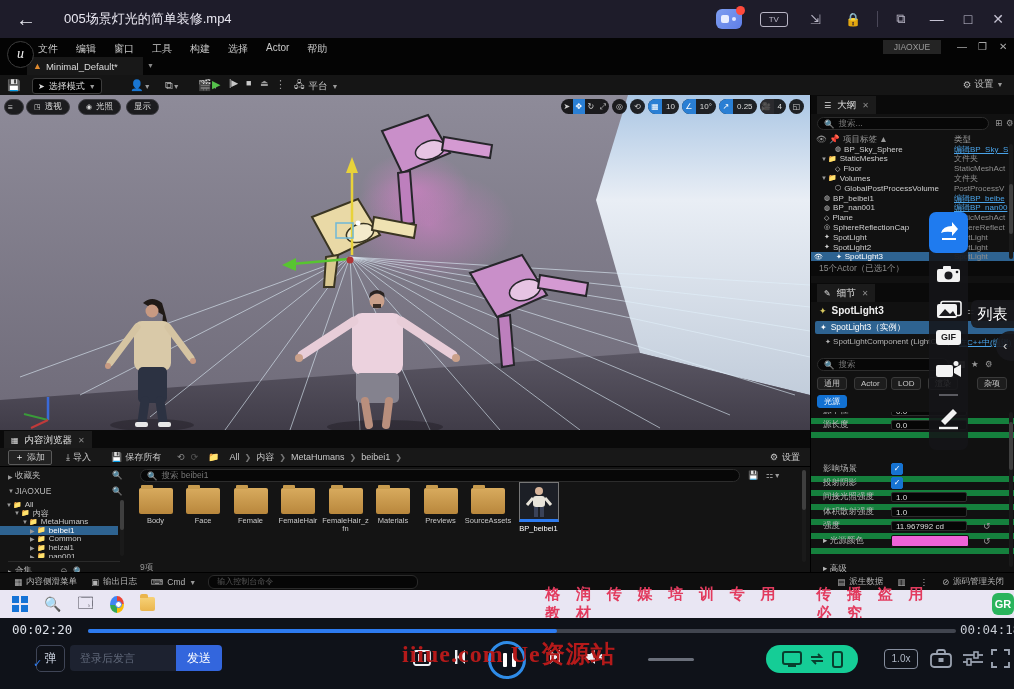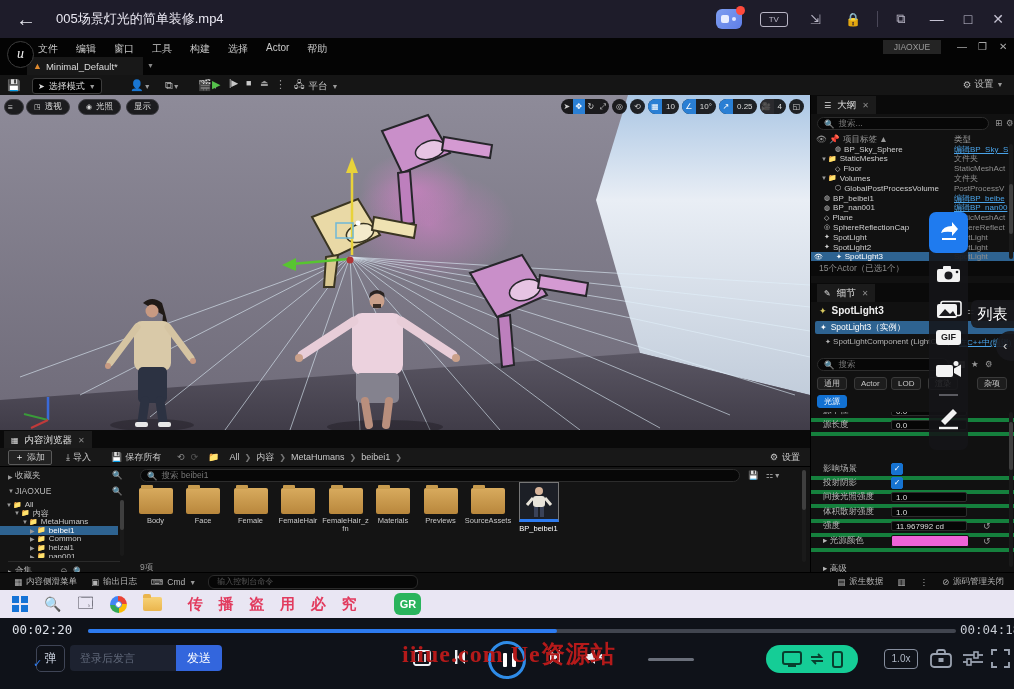--- a/index.html
+++ b/index.html
@@ -4,21 +4,21 @@
 <style>
   html,body{margin:0;padding:0;background:#000;}
   #root{position:relative;width:1014px;height:689px;overflow:hidden;
         font-family:"Liberation Sans","DejaVu Sans",sans-serif;color:#ccc;
         background:#0f1219;-webkit-font-smoothing:antialiased;}
   .abs{position:absolute;}
   .mono{font-family:"DejaVu Sans Mono",monospace;}
   
   #ptb{left:0;top:0;width:1014px;height:38px;background:#1e1c2a;display:flex;align-items:center;}
   #ptb .back{color:#e8e8f0;font-size:20px;margin-left:16px;cursor:pointer;}
-  #ptb .title{color:#e9e7f1;font-size:13px;margin-left:20px;}
+  #ptb .title{color:#e9e7f1;font-size:13px;margin-left:28px;}
   #ptb .spacer{flex:1;}
   .tbico{color:#b9b6c6;font-size:13px;margin:0 9px;width:20px;text-align:center;position:relative;}
   .gamepad{width:26px;height:20px;border-radius:6px;background:linear-gradient(135deg,#7e9df0,#5f7ee8);position:relative;margin:0 9px;}
   .gamepad:after{content:"";position:absolute;right:-3px;top:-3px;width:9px;height:9px;border-radius:50%;background:#ff4a3c;}
   .gamepad .pad{position:absolute;left:5px;top:6px;width:8px;height:8px;background:#e8edff;border-radius:2px;}
   .gamepad .dot{position:absolute;right:6px;top:8px;width:4px;height:4px;background:#dfe6ff;border-radius:50%;}
   .outbox{display:inline-block;border:1.5px solid #b9b6c6;border-radius:3px;font-size:8px;line-height:11px;padding:1px 3px;}
   .winbtn{color:#c5c2d2;font-size:14px;margin:0 10px;}
   .vline{width:1px;height:16px;background:#4a4758;margin:0 4px;}
   #uetitle{left:0;top:38px;width:1014px;height:18px;background:#040404;}
@@ -66,21 +66,21 @@
   .caret{color:#9a9a9a;font-size:6px;width:7px;display:inline-block;}
   .fico{font-size:7px;margin-right:3px;}
   .folderglyph{color:#d89a3c;}
   .olfoot{position:absolute;left:0;width:204px;height:15px;background:#0a0a0a;font-size:8.5px;color:#8e8e8e;display:flex;align-items:center;padding-left:8px;box-sizing:border-box;}
   
   .dhead{position:absolute;font-size:10px;color:#eee;font-weight:bold;display:flex;gap:5px;align-items:center;}
   .dinst{position:absolute;background:#2e6391;border-radius:2px;color:#fff;font-size:8.5px;display:flex;align-items:center;padding:0 5px;gap:4px;height:13px;}
   .dcomp{position:absolute;font-size:8px;color:#b5b5b5;white-space:nowrap;overflow:hidden;}
   .chip{height:13px;border:1px solid #3a3a3a;background:#1d1d1d;border-radius:3px;color:#c8c8c8;font-size:8px;display:inline-flex;align-items:center;padding:0 6px;box-sizing:border-box;}
   .chip.blue{background:#1271d2;border-color:#1271d2;color:#fff;}
-  .prow{position:absolute;left:0;width:204px;height:14px;display:flex;align-items:center;border-bottom:4px solid #15803d;}
+  .prow{position:absolute;left:0;width:204px;height:14px;display:flex;align-items:center;border-bottom:6px solid #15803d;}
   .prow .plbl{font-size:8.5px;color:#b8b8b8;padding-left:12px;width:68px;white-space:nowrap;overflow:hidden;}
   .pfield{position:absolute;left:80px;width:76px;height:10px;background:#060606;border:1px solid #2c2c2c;border-radius:2px;font-size:8px;color:#ddd;line-height:10px;padding-left:4px;box-sizing:border-box;white-space:nowrap;overflow:hidden;}
   .pfield.dis{color:#666;border-color:#1e1e1e;}
   .pcheck{position:absolute;left:80px;width:10px;height:10px;background:#0a0a0a;border:1px solid #3a3a3a;border-radius:2px;}
   .pcheck.on{background:#1673d2;border-color:#1673d2;color:#fff;font-size:8px;line-height:10px;text-align:center;}
   .pswatch{position:absolute;left:80px;width:76px;height:10px;border-radius:2px;border:1px solid #111;}
   .preset{position:absolute;left:172px;color:#9a9a9a;font-size:9px;}
   .scroll{position:absolute;width:4px;background:#1a1a1a;border-radius:2px;}
   .scroll .th{position:absolute;left:0;width:4px;background:#3f3f3f;border-radius:2px;}
   
@@ -747,20 +747,21 @@
     <span class="winlogo">
         <i></i>
         <i></i>
         <i></i>
         <i></i>
       </span>
     <span class="tbi">🔍</span>
     <span class="tbi" style="font-size:15px;">🗔</span>
     <span class="chrome"></span>
     <span class="yfolder"></span>
+    <span class="redtxt" style="margin-left:390px;">格 润 传 媒 培 训 专 用 教 材</span>
     <span class="redtxt" style="margin-left:26px;">传 播 盗 用 必 究</span>
     <span class="grbadge" style="margin-left:32px;">GR</span>
   </div>
 
   <div id="pb" class="abs">
     <span class="ptime mono" style="left:12px;top:4px;">00:02:20</span>
     <div class="ptrack">
         <div class="pfill" id="pfill" style="width: 54%;"></div>
       </div>
     <span class="ptime mono" style="left:960px;top:4px;color:#c8ccd4;">00:04:18</span>

